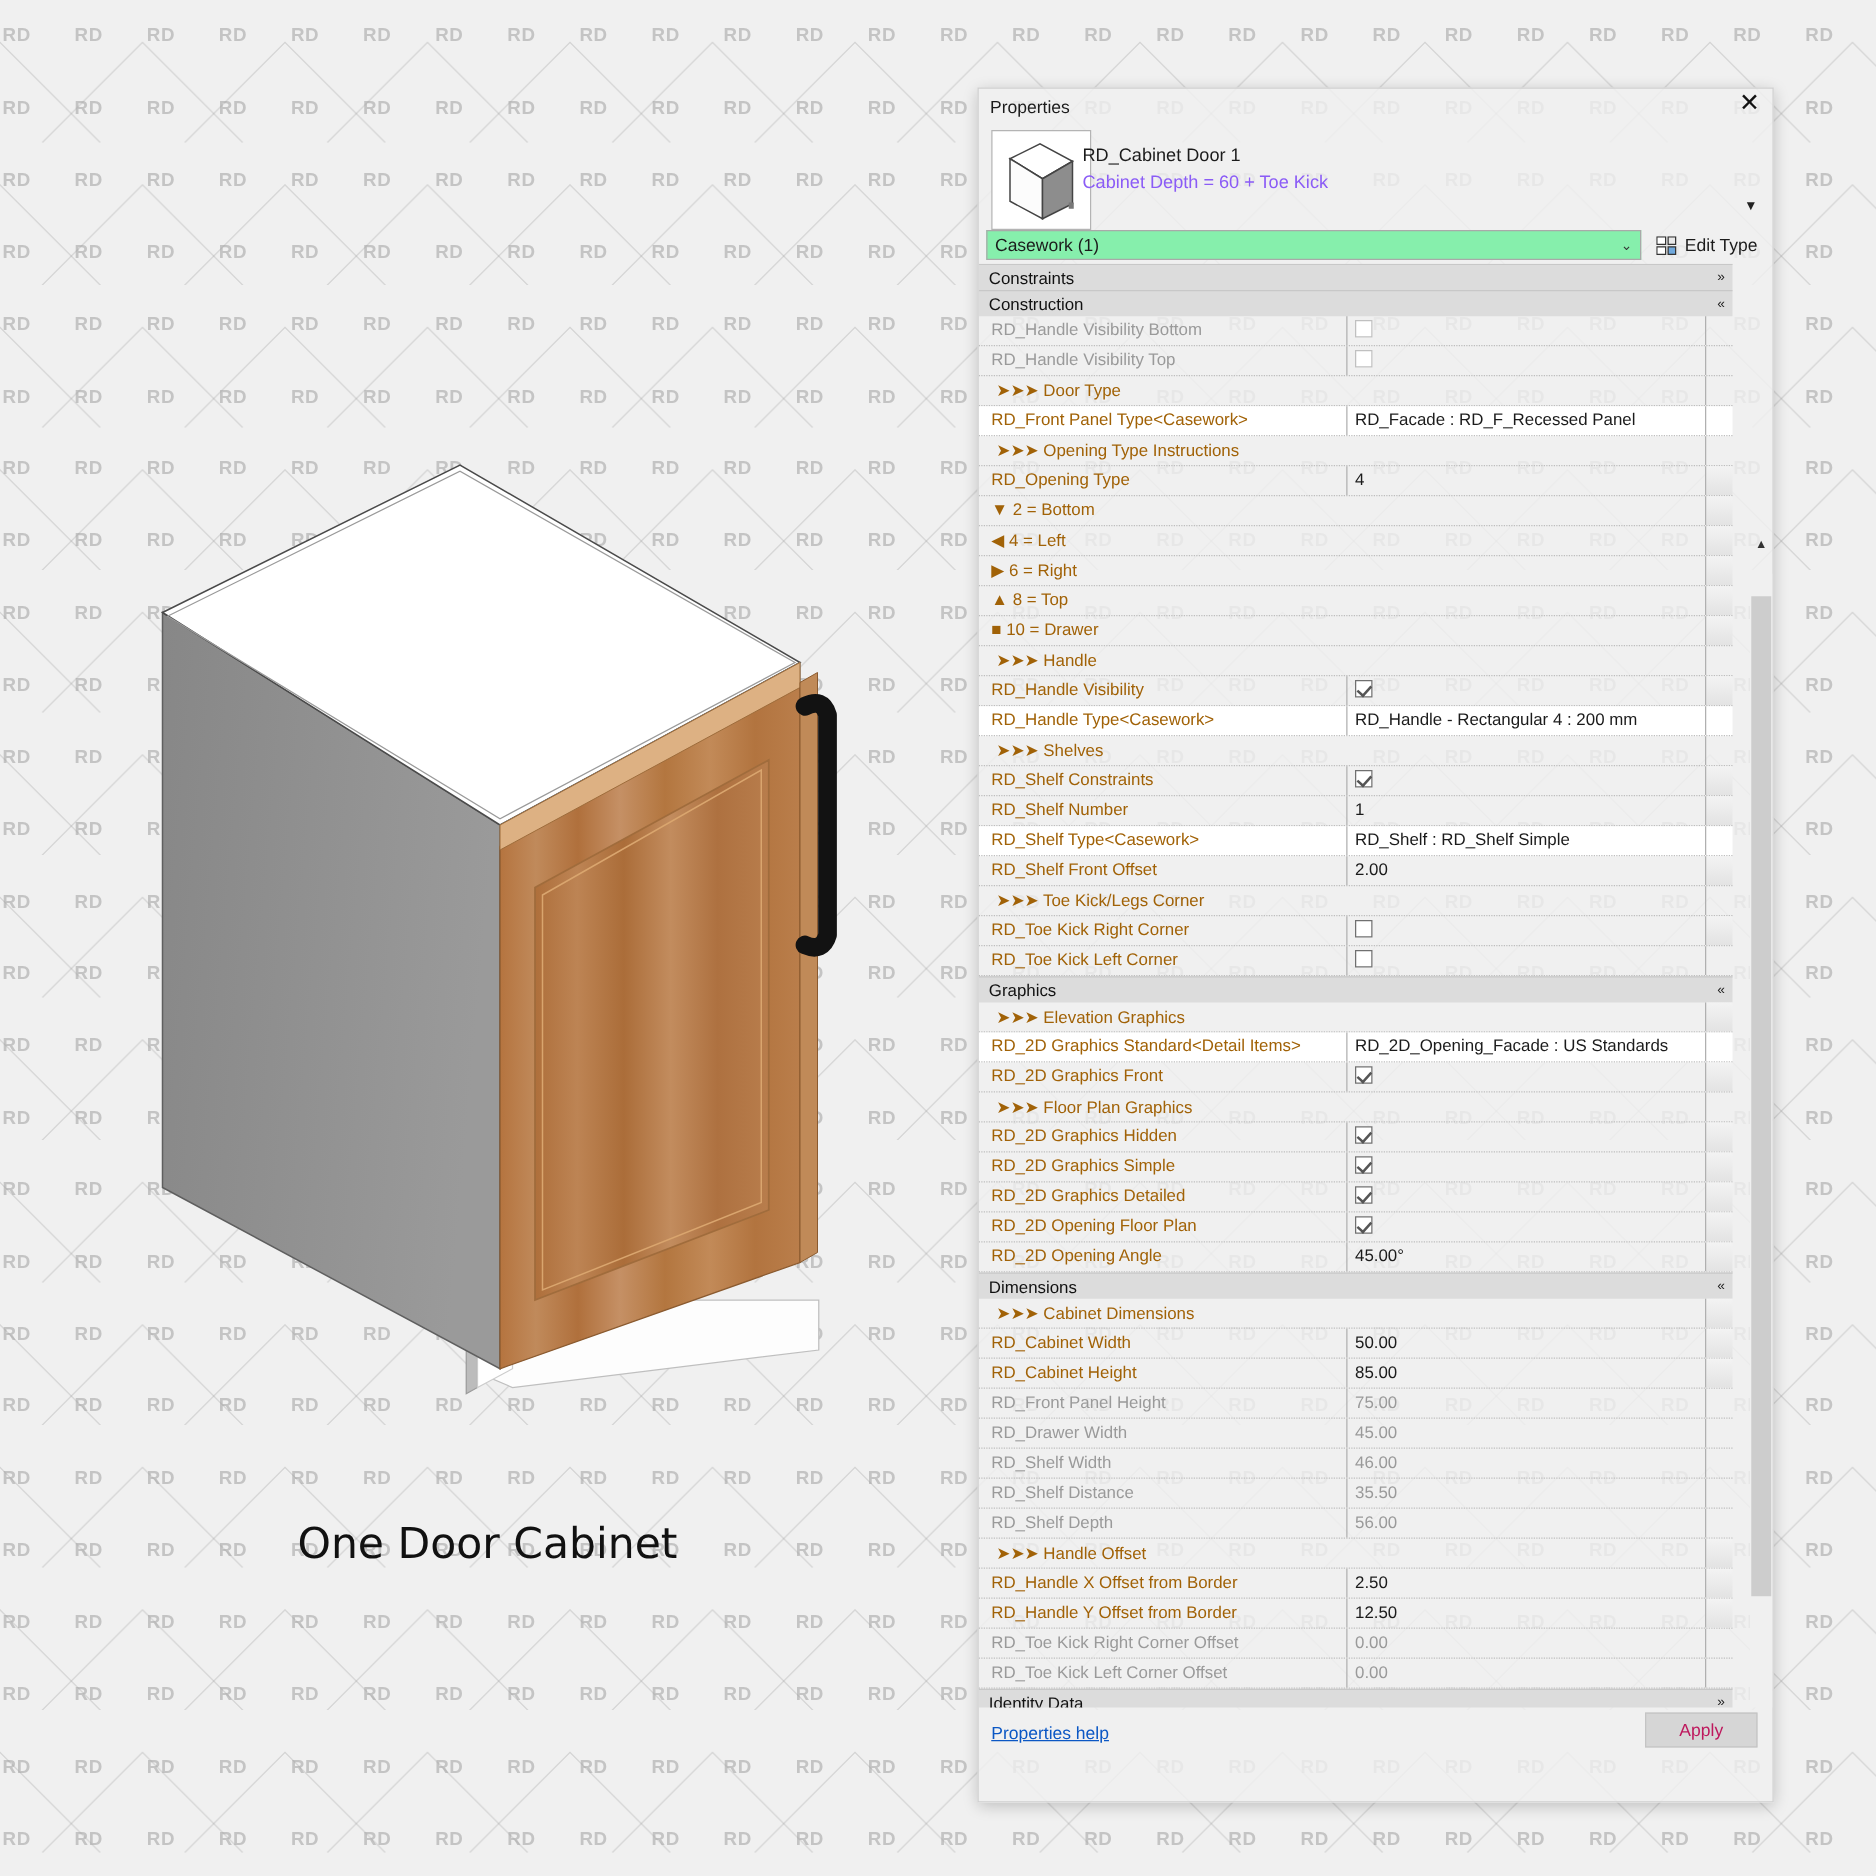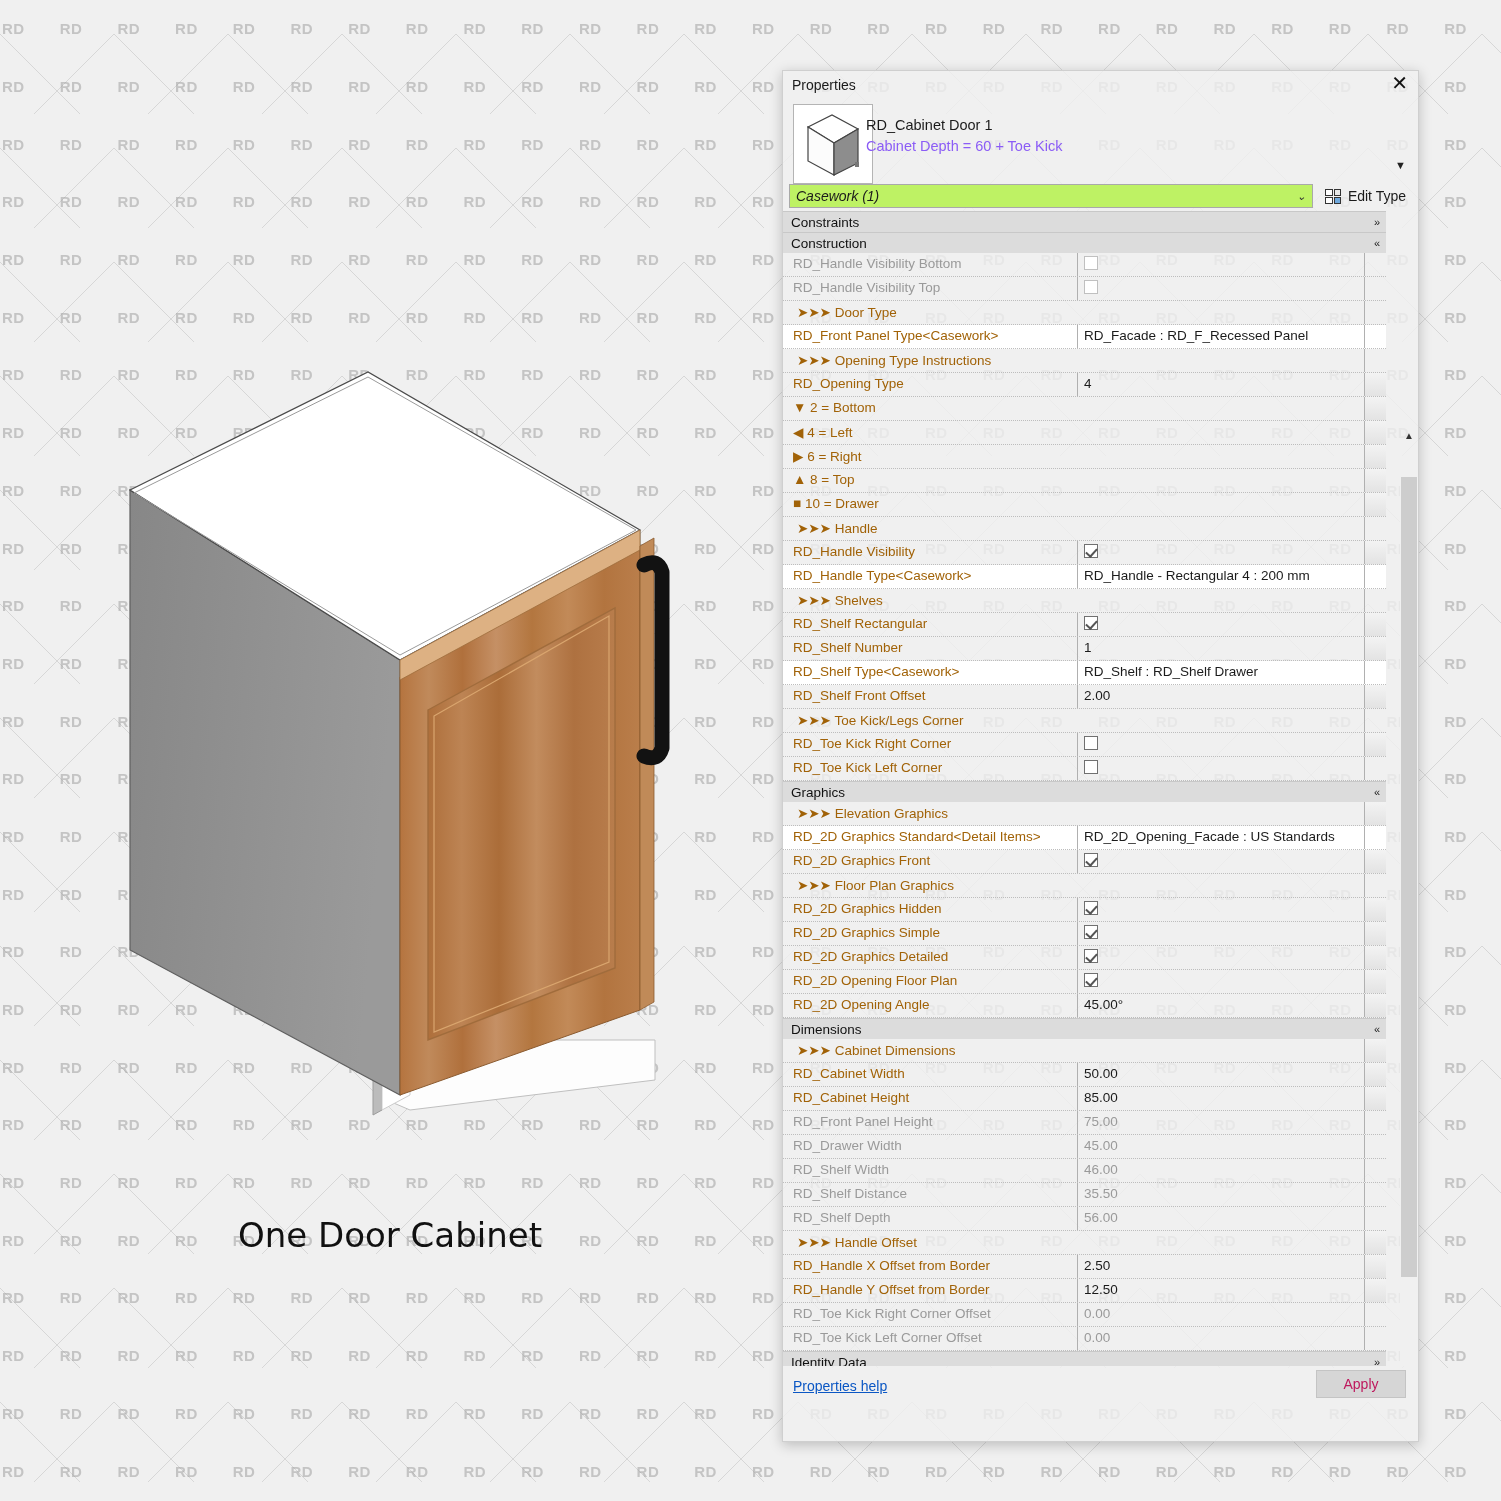--- a/index.html
+++ b/index.html
@@ -58,23 +58,23 @@
     position:absolute; left:10px; top:3px; width:80px; height:80px;
     background:#fff; border:1px solid #b4b4b4;
   }
   #type-name-block{ position:absolute; left:83px; top:14px; }
   #type-name{ font-size:14.5px; color:#1b1b1b; line-height:21px; }
   #type-desc{ font-size:14.5px; color:#8b5cf6; line-height:21px; }
   #type-expander{ position:absolute; right:12px; top:58px; font-size:11px; color:#222; cursor:pointer; }
 
   #selector-row{ display:flex; align-items:center; height:30px; padding:0 6px; gap:6px; }
   #type-selector{
-    flex:1; height:24px; background:#bef264; border:1px solid #a9a9a9;
+    flex:1; height:24px; background:#86efac; border:1px solid #a9a9a9;
     display:flex; align-items:center; justify-content:space-between;
-    padding:0 6px; font-size:14px; color:#1b1b1b; cursor:pointer;font-style:italic;
+    padding:0 6px; font-size:14px; color:#1b1b1b; cursor:pointer;
   }
   #type-selector .chev{ font-size:11px; color:#333; }
   #edit-type-btn{
     display:flex; align-items:center; gap:6px; padding:0 6px; height:24px;
     font-size:14px; color:#1b1b1b; cursor:pointer; white-space:nowrap;
   }
 
   
   #props-scroll{ position:relative; height:1155px; overflow:hidden; }
   #props-table{ position:absolute; left:0; top:0; width:603px; }
@@ -1018,32 +1018,32 @@
         <div class="p-row white">
           <div class="p-name">RD_Handle Type&lt;Casework&gt;</div>
           <div class="p-val">RD_Handle - Rectangular 4 : 200 mm</div>
           <div class="p-btn empty"></div>
         </div>
         <div class="p-row span">
           <div class="p-name sub">➤➤➤ Shelves</div>
           <div class="p-btn empty"></div>
         </div>
         <div class="p-row">
-          <div class="p-name">RD_Shelf Rectangular</div>
+          <div class="p-name">RD_Shelf Constraints</div>
           <div class="p-val"><span class="cb on"></span></div>
           <div class="p-btn"></div>
         </div>
         <div class="p-row">
           <div class="p-name">RD_Shelf Number</div>
           <div class="p-val">1</div>
           <div class="p-btn"></div>
         </div>
         <div class="p-row white">
           <div class="p-name">RD_Shelf Type&lt;Casework&gt;</div>
-          <div class="p-val">RD_Shelf : RD_Shelf Drawer</div>
+          <div class="p-val">RD_Shelf : RD_Shelf Simple</div>
           <div class="p-btn empty"></div>
         </div>
         <div class="p-row">
           <div class="p-name">RD_Shelf Front Offset</div>
           <div class="p-val">2.00</div>
           <div class="p-btn"></div>
         </div>
         <div class="p-row span">
           <div class="p-name sub">➤➤➤ Toe Kick/Legs Corner</div>
           <div class="p-btn empty"></div>

